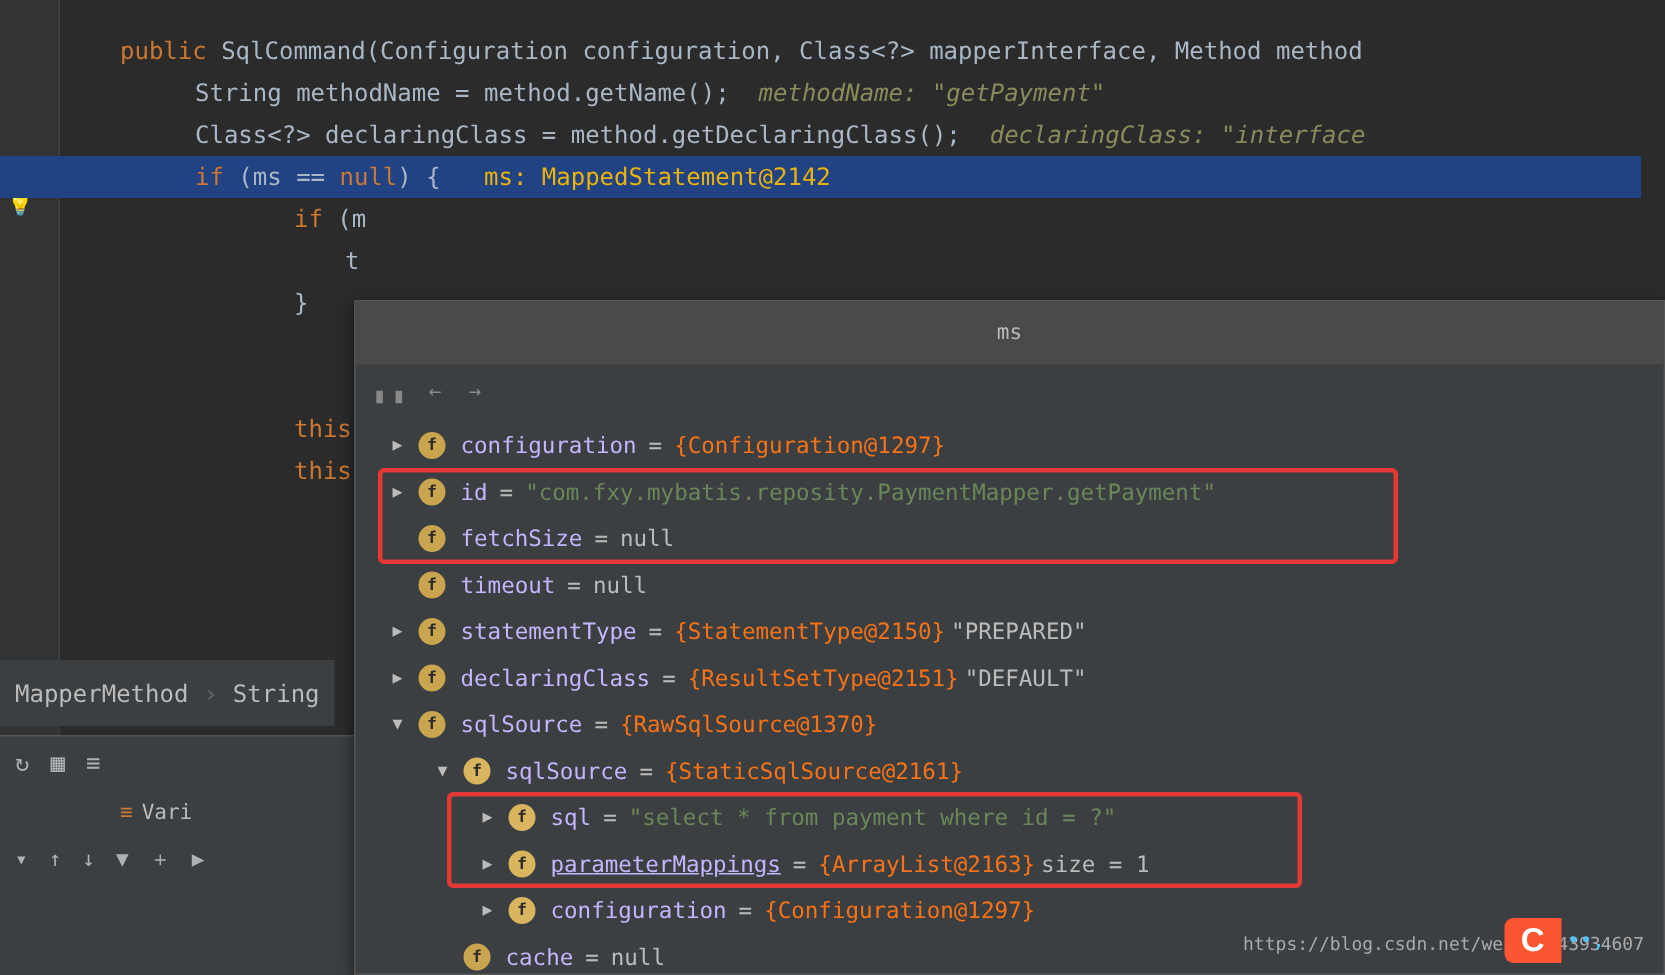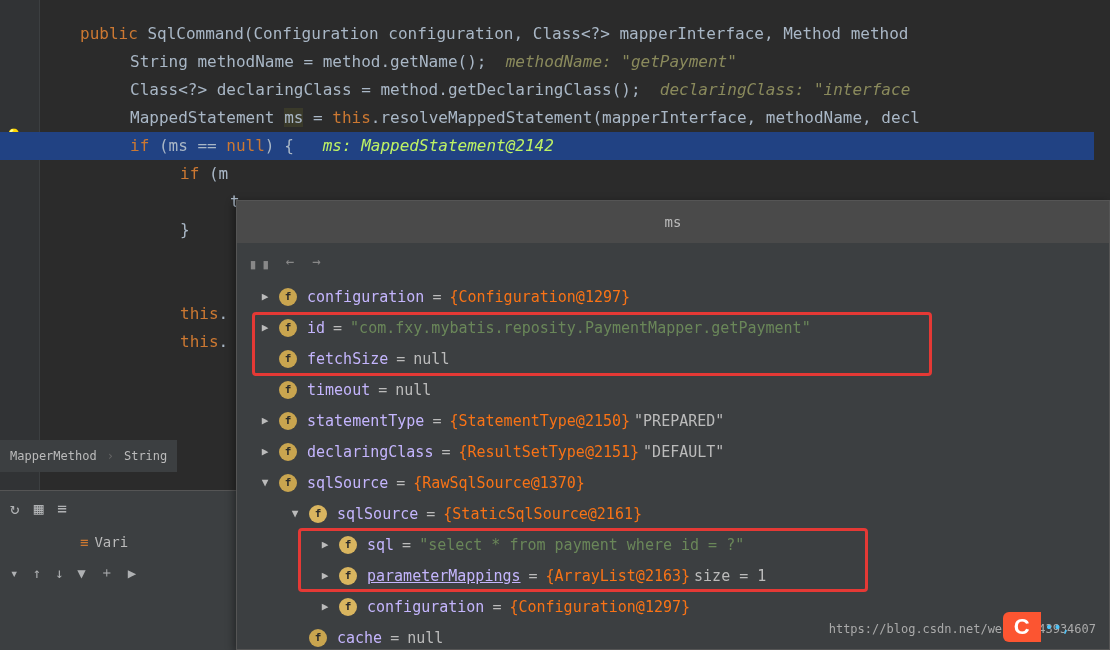--- a/index.html
+++ b/index.html
@@ -33,36 +33,36 @@
   left: 5px;
   top: 128px;
   color: #ffc66d;
   font-size: 14px;
 }
 .code-line {
   padding-left: 80px;
   white-space: pre;
 }
 .indent-1 { padding-left: 130px; }
-.indent-2 { padding-left: 180px; }
+.indent-2 { padding-left: 180px; margin-left: 16px; }
 .indent-3 { padding-left: 230px; }
 .hl-line {
   background: #214283;
 }
 .kw { color: #cc7832; }
 .inline-hint { color: #8a8a5c; font-style: italic; }
-.inline-hint2 { color: #bef264; font-style: italic; }
+.inline-hint2 { color: #eab308; }
 .breadcrumb {
   position: absolute;
   top: 440px;
   left: 0;
-  height: 32px;
+  height: 44px;
   background: #3c3f41;
   color: #bbbbbb;
-  font-size: 12px;
+  font-size: 16px;
   padding: 4px 10px;
   display: flex;
   align-items: center;
   gap: 10px;
 }
 .breadcrumb .sep { color: #666; }
 .tool-panel {
   position: absolute;
   top: 490px;
   left: 0;
@@ -208,21 +208,20 @@
 <body>
 
 <div class="gutter">
   <div class="bulb">💡</div>
 </div>
 
 <div class="code-area">
   <div class="code-line"><span class="kw">public</span><span> SqlCommand(Configuration configuration, Class&lt;?&gt; mapperInterface, Method method</span></div>
   <div class="code-line indent-1"><span>String methodName = method.getName();</span><span class="inline-hint">  methodName: "getPayment"</span></div>
   <div class="code-line indent-1"><span>Class&lt;?&gt; declaringClass = method.getDeclaringClass();</span><span class="inline-hint">  declaringClass: "interface</span></div>
-  <div class="code-line indent-1"><span>MappedStatement </span><span style="background:#3a3a2a">ms</span><span> = </span><span class="kw">this</span><span>.resolveMappedStatement(mapperInterface, methodName, decl</span></div>
   <div class="code-line indent-1 hl-line"><span class="kw">if</span><span> (ms == </span><span class="kw">null</span><span>) {</span><span class="inline-hint2">   ms: MappedStatement@2142</span></div>
   <div class="code-line indent-2"><span class="kw">if</span><span> (m</span></div>
   <div class="code-line indent-3"><span>t</span></div>
   <div class="code-line indent-2"><span>}</span></div>
   <div class="code-line indent-2">&nbsp;</div>
   <div class="code-line indent-2">&nbsp;</div>
   <div class="code-line indent-2"><span class="kw">this</span><span>.</span></div>
   <div class="code-line indent-2"><span class="kw">this</span><span>.</span></div>
 </div>
 

